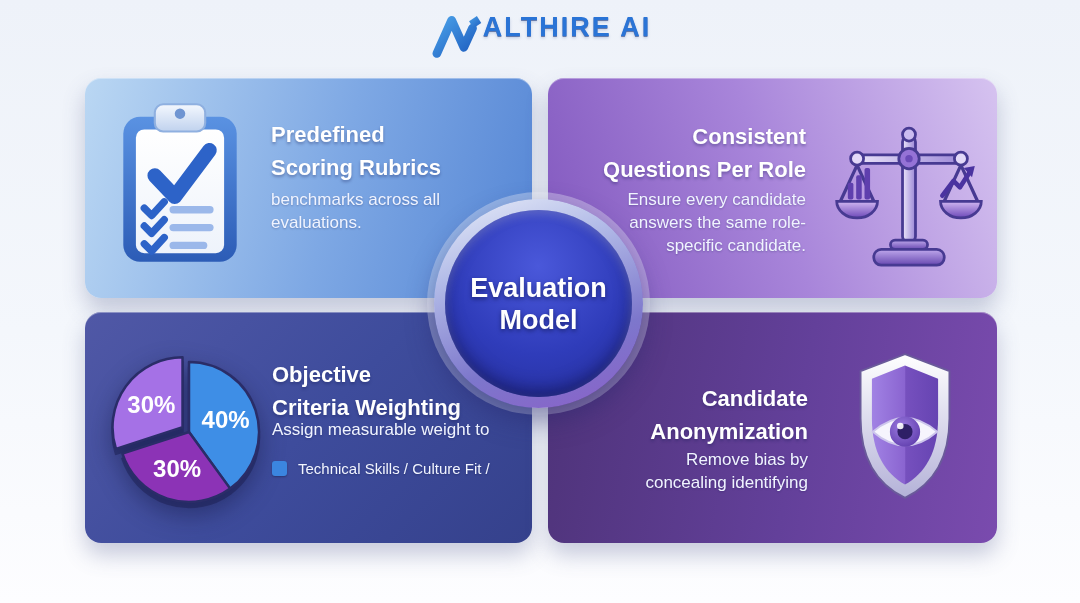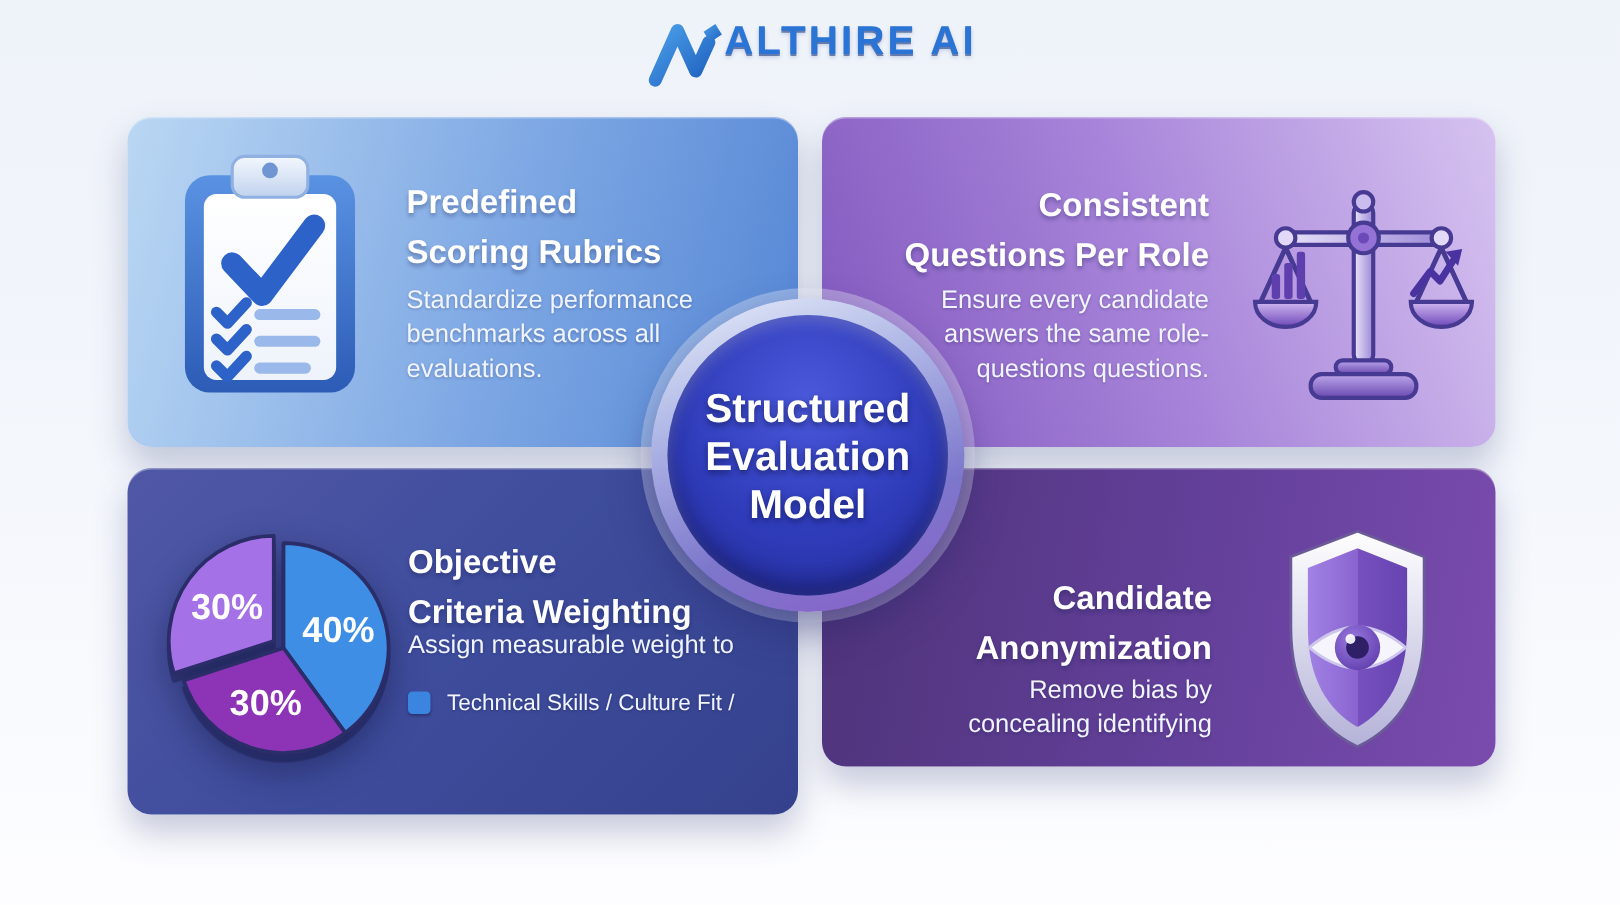--- a/index.html
+++ b/index.html
@@ -13,21 +13,21 @@
   .header { position:absolute; top:12px; left:0; width:100%; display:flex; justify-content:center; gap:0; }
   .brand-name {
     font-size:27px; font-weight:700; letter-spacing:2px; color:#2a74d6;
     text-shadow:0 1px 0 rgba(18,50,120,0.55), 0 2px 3px rgba(40,80,160,0.25);
   }
   
   .card { position:absolute; border-radius:16px; box-shadow:0 12px 22px rgba(80,90,140,0.30), inset 0 1px 0 rgba(255,255,255,0.35); }
   .card-tl { left:85px;  top:78px;  width:447px; height:220px; background:linear-gradient(105deg,#bad7f3 0%,#7ea8e4 55%,#5586d5 100%); }
   .card-tr { left:548px; top:78px;  width:449px; height:220px; background:linear-gradient(70deg,#8157be 0%,#a885da 50%,#d6c3f0 100%); }
   .card-bl { left:85px;  top:312px; width:447px; height:231px; background:linear-gradient(135deg,#5058a6 0%,#3e4c9c 50%,#35418c 100%); }
-  .card-br { left:548px; top:312px; width:449px; height:199px; background:linear-gradient(100deg,#4e3379 0%,#63409a 55%,#7a4bae 100%); }
+  .card-br { left:548px; top:312px; width:449px; height:231px; background:linear-gradient(100deg,#4e3379 0%,#63409a 55%,#7a4bae 100%); }
   .title { position:absolute; color:#fff; font-weight:700; font-size:22px; line-height:33px; text-shadow:0 2px 3px rgba(20,25,80,0.35); white-space:nowrap; }
   .desc  { position:absolute; color:#f0f4ff; font-size:17px; line-height:23px; text-shadow:0 1px 2px rgba(20,25,80,0.28); white-space:nowrap; }
   .align-right { text-align:right; }
   .tl-title { left:186px; top:40px; }
   .tl-desc  { left:186px; top:110px; }
   .tl-icon  { position:absolute; left:30px; top:22px; }
   .tr-title { right:191px; top:42px; }
   .tr-desc  { right:191px; top:110px; }
   .tr-icon  { position:absolute; right:12px; top:34px; }
   .bl-title { left:187px; top:46px; }
@@ -101,35 +101,34 @@
     <path d="M26 120 l7 7 l12 -13" fill="none" stroke="#2d63c8" stroke-width="7" stroke-linecap="round" stroke-linejoin="round"></path>
     <rect x="50" y="118" width="42" height="7" rx="3.5" fill="#9bb8ea"></rect>
     <path d="M26 137 l7 7 l12 -13" fill="none" stroke="#2d63c8" stroke-width="7" stroke-linecap="round" stroke-linejoin="round"></path>
     <rect x="50" y="135" width="36" height="7" rx="3.5" fill="#9bb8ea"></rect>
   </svg>
   <div class="title tl-title">
     <div>Predefined</div>
     <div>Scoring Rubrics</div>
   </div>
   <div class="desc tl-desc">
-    <div>Standardize performance</div>
     <div>benchmarks across all</div>
     <div>evaluations.</div>
   </div>
 </div>
 
 <div class="card card-tr">
   <div class="title align-right tr-title">
     <div>Consistent</div>
     <div>Questions Per Role</div>
   </div>
   <div class="desc align-right tr-desc">
     <div>Ensure every candidate</div>
     <div>answers the same role-</div>
-    <div>questions questions.</div>
+    <div>specific candidate.</div>
   </div>
   <svg class="tr-icon" width="152" height="160" viewBox="0 0 164 172">
     <defs>
       <linearGradient id="sgPole" x1="0" y1="0" x2="1" y2="0">
         <stop offset="0" stop-color="#ece6fa"></stop>
           <stop offset="1" stop-color="#9a86d6"></stop>
       </linearGradient>
       <linearGradient id="sgBowl" x1="0" y1="0" x2="0" y2="1">
         <stop offset="0" stop-color="#d2b8f2"></stop>
           <stop offset="1" stop-color="#6c48b8"></stop>
@@ -218,17 +217,16 @@
     <path d="M55 16 L90 30 V72 C90 108 76 130 55 142 C34 130 20 108 20 72 V30 Z" fill="url(#shPurple)"></path>
     <path d="M21 86 Q55 57 89 86 Q55 115 21 86 Z" fill="#f6f5fd" stroke="#cdc6ec" stroke-width="2"></path>
     <circle cx="55" cy="86" r="16" fill="url(#shIris)"></circle>
     <circle cx="55" cy="86" r="8" fill="#2e1f66"></circle>
     <circle cx="50" cy="80" r="3.5" fill="#ffffff" opacity="0.9"></circle>
   </svg>
 </div>
 
 <div class="badge">
   <div class="badge-inner">
-    <div class="badge-line">Structured</div>
     <div class="badge-line">Evaluation</div>
     <div class="badge-line">Model</div>
   </div>
 </div>
 
 </body></html>

